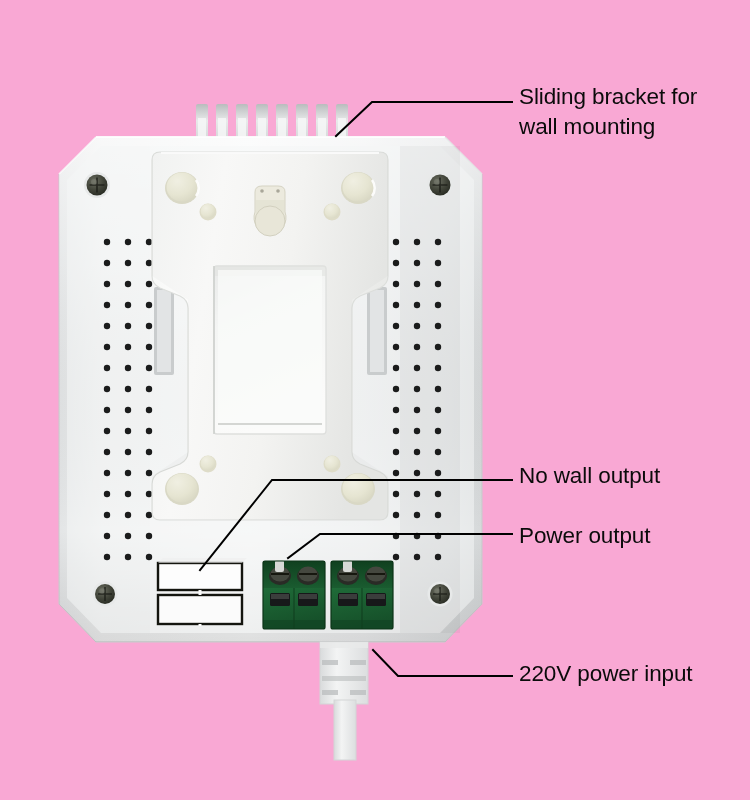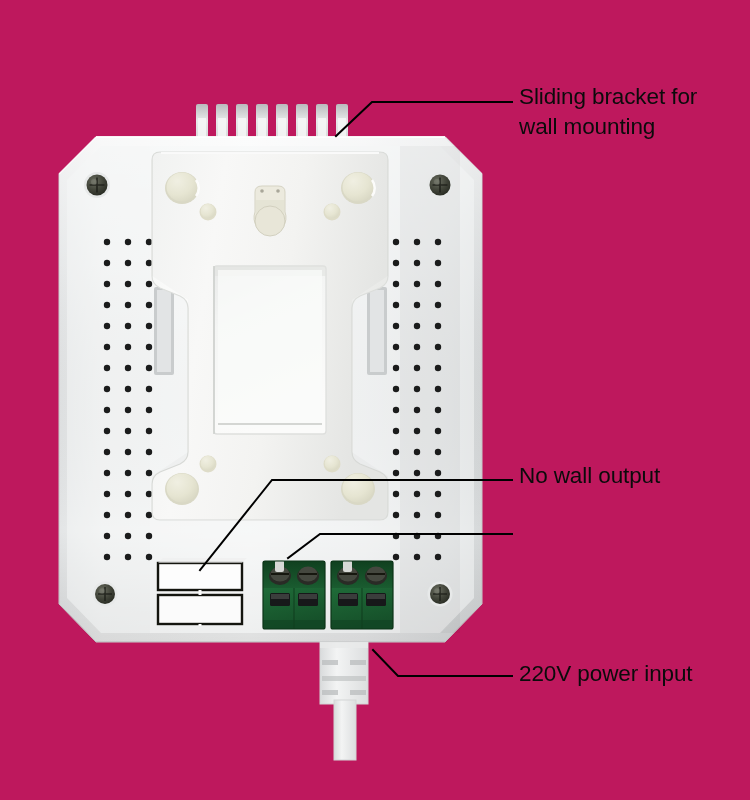--- a/index.html
+++ b/index.html
@@ -9,21 +9,21 @@
     padding: 0;
     background: #ffffff;
   }
   body {
     font-family: "Liberation Sans", sans-serif;
   }
   #page {
     position: relative;
     width: 750px;
     height: 800px;
-    background: #be185d;
+    background: #f9a8d4;
     overflow: hidden;
   }
 
   
   #figure {
     position: absolute;
     left: 0; top: 0;
     width: 750px;
     height: 800px;
   }
@@ -451,16 +451,17 @@
       <polyline points="288,558 320,534 512,534"></polyline>
       <polyline points="373,650 398,676 512,676"></polyline>
     </g>
   </svg>
 
   <div class="callout-label" id="label-bracket">Sliding bracket for
 wall mounting</div>
 
   <div class="callout-label" id="label-nopower">No wall output</div>
 
+  <div class="callout-label" id="label-power">Power output</div>
 
   <div class="callout-label" id="label-input">220V power input</div>
 
 </div>
 
 </body></html>

